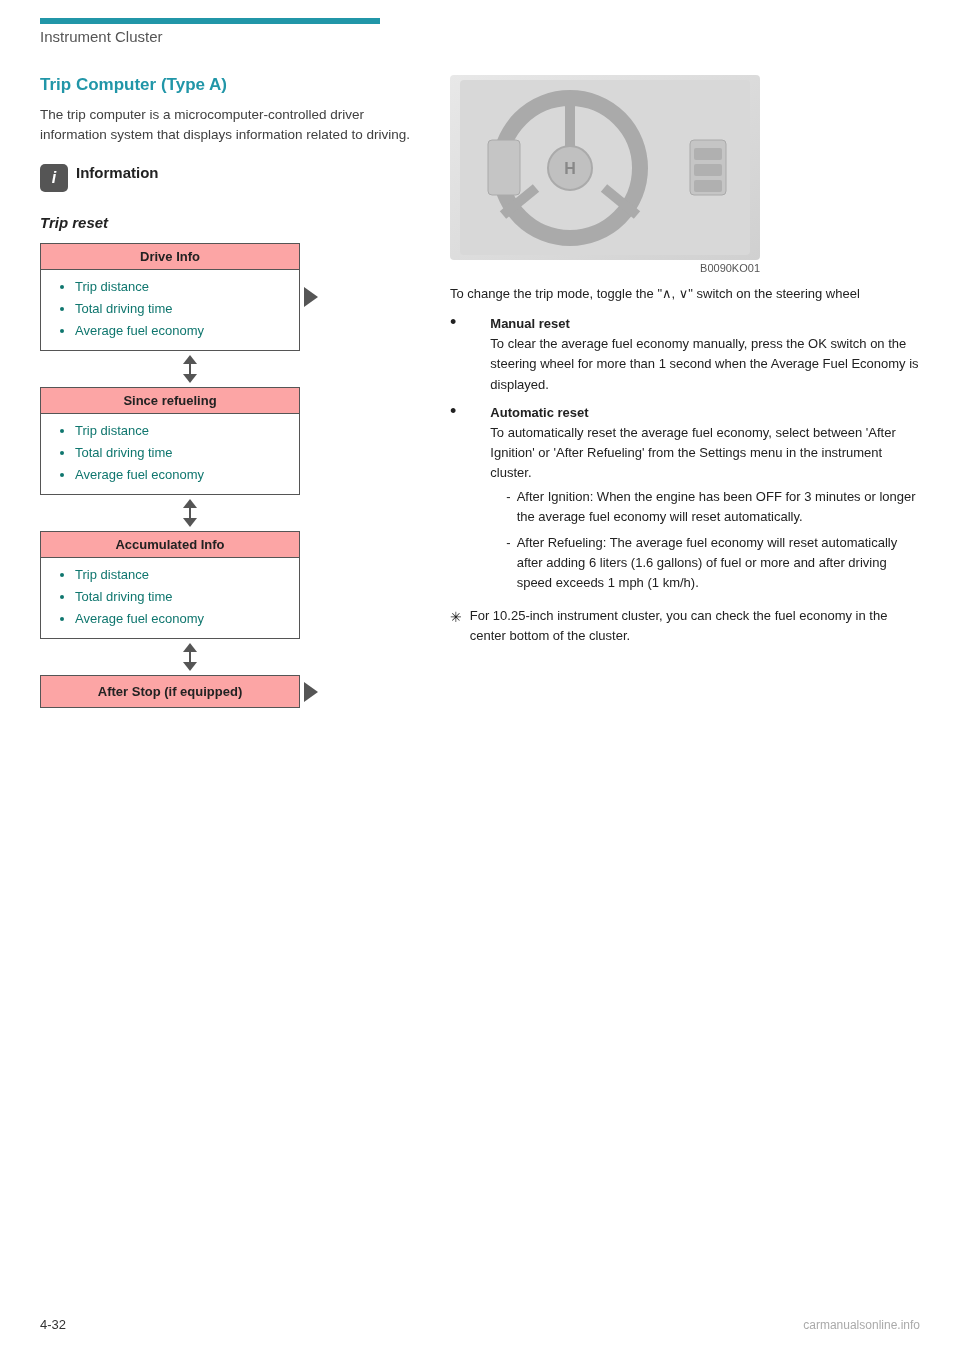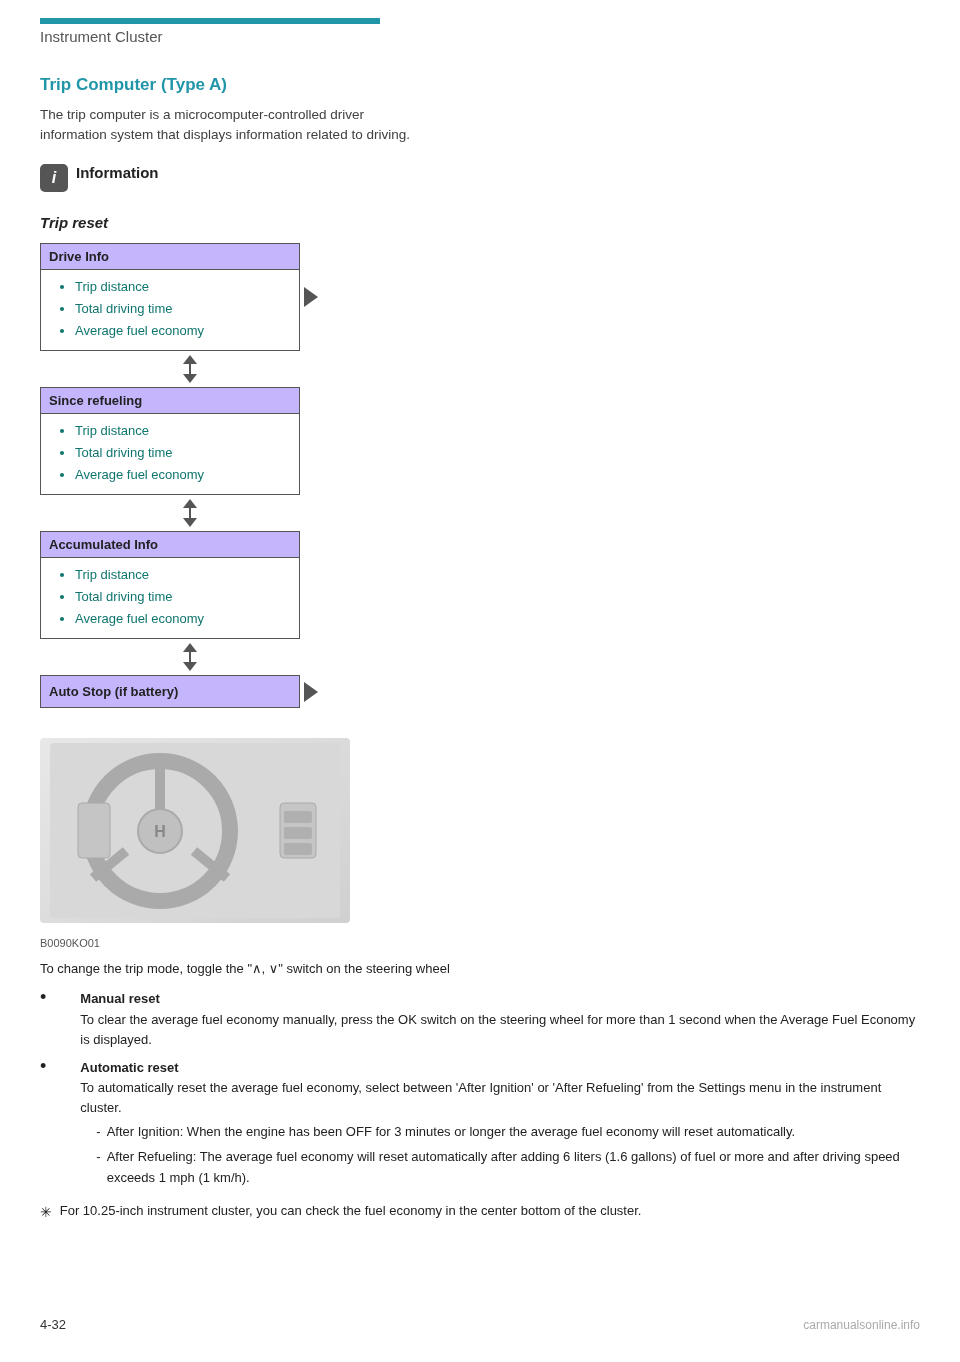--- a/index.html
+++ b/index.html
@@ -25,23 +25,23 @@
       font-size: 15px;
       color: #555;
       margin-left: 40px;
       margin-top: 4px;
       margin-bottom: 0;
     }
 
     
     .page-content {
       display: flex;
-      flex-direction: column;
+      flex-direction: row;
       padding: 30px 40px 40px 40px;
-      gap: 30px;
+      gap: 20px;
     }
 
     
     .left-col {
       flex: 0 0 390px;
       max-width: 390px;
     }
 
     
     .right-col {
@@ -113,21 +113,22 @@
       align-items: center;
       width: 300px;
     }
 
     .flow-box {
       width: 260px;
       border: 1.5px solid #555;
       background: #fff;
     }
     .flow-box-header {
-      background: #c4b5fd;
+      background: #fca5a5;
+      text-align: center;
       font-weight: bold;
       font-size: 13px;
       padding: 5px 8px;
       border-bottom: 1.5px solid #555;
     }
     .flow-box-body {
       padding: 6px 14px 8px 18px;
       font-size: 13px;
       line-height: 1.7;
     }
@@ -176,21 +177,22 @@
       border-radius: 4px;
       display: flex;
       align-items: center;
       justify-content: center;
       position: relative;
       overflow: hidden;
     }
     .img-caption {
       font-size: 11px;
       color: #555;
-      margin-top: 14px;
+      text-align: right;
+      margin-top: 2px;
       margin-right: 0;
       width: 310px;
     }
 
     .right-text-content {
       font-size: 13px;
       line-height: 1.55;
       color: #222;
     }
     .right-text-content p {
@@ -359,21 +361,21 @@
       </div>
 
       <div class="double-arrow">
         <div class="arrow-head-up"></div>
         <div class="arrow-line" style="height:10px;"></div>
         <div class="arrow-head-down"></div>
       </div>
 
       <div class="flow-row">
         <div class="flow-box">
-          <div class="flow-box-header" style="border-bottom:none; padding: 8px;">Auto Stop (if battery)</div>
+          <div class="flow-box-header" style="border-bottom:none; padding: 8px;">After Stop (if equipped)</div>
         </div>
         <div class="flow-pointer"></div>
       </div>
 
     </div>
   </div>
 
   <div class="right-col">
 
     <div class="steering-image-box">

